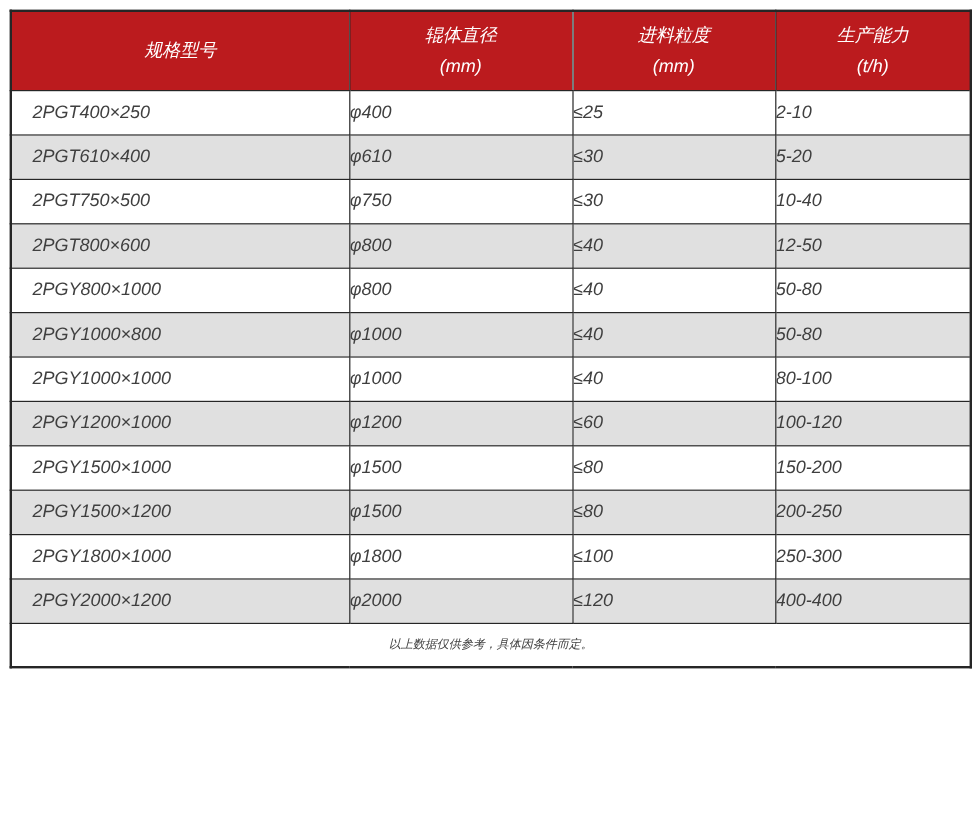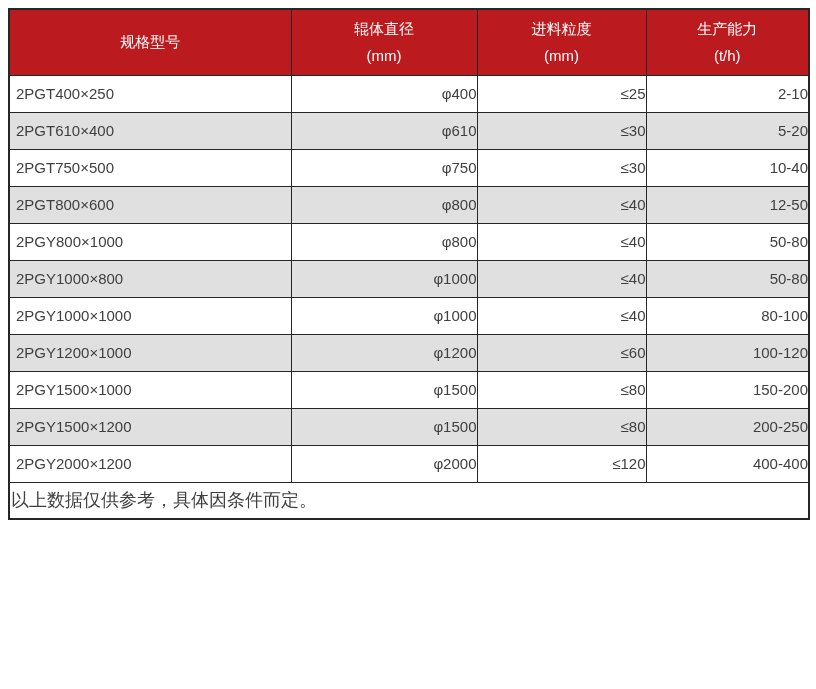--- a/index.html
+++ b/index.html
@@ -15,20 +15,21 @@
     margin: 0;
     padding: 0;
     background: var(--page-bg);
     font-family: "Liberation Sans", "DejaVu Sans", sans-serif;
   }
   .page {
     width: 816px;
     height: 611px;
     background: var(--page-bg);
     overflow: hidden;
+    font-style: italic;
   }
   table.spec-table {
     border-collapse: collapse;
     table-layout: fixed;
     width: 800px;
     margin: 8px 0 0 8px;
     border: 2px solid var(--border-color);
   }
   .spec-table th,
   .spec-table td {
@@ -51,32 +52,33 @@
     align-items: center;
     justify-content: center;
     gap: 8px;
     height: 100%;
   }
   .hdr .unit:empty { display: none; }
   .spec-table tbody td {
     height: 37px;
     font-size: 15px;
     color: var(--body-text);
-    text-align: right;
+    text-align: left;
     padding: 0;
   }
   .spec-table tbody td:first-child {
     text-align: left;
-    padding-left: 6px;
+    padding-left: 17px;
   }
   .spec-table tbody tr:nth-child(even) { background: var(--row-alt-bg); }
   .spec-table tfoot td {
     height: 37px;
-    font-size: 18px;
+    font-size: 10px;
     color: var(--body-text);
+    text-align: center;
     background: #ffffff;
   }
 </style>
 </head>
 <body>
 
 <div class="page">
   <table class="spec-table">
     <colgroup>
       <col style="width:282px">
@@ -167,20 +169,26 @@
           <td>≤80</td>
           <td>150-200</td>
         </tr>
         <tr>
           <td>2PGY1500×1200</td>
           <td>φ1500</td>
           <td>≤80</td>
           <td>200-250</td>
         </tr>
         <tr>
+          <td>2PGY1800×1000</td>
+          <td>φ1800</td>
+          <td>≤100</td>
+          <td>250-300</td>
+        </tr>
+        <tr>
           <td>2PGY2000×1200</td>
           <td>φ2000</td>
           <td>≤120</td>
           <td>400-400</td>
         </tr>
       </tbody>
     <tfoot>
       <tr>
         <td colspan="4">以上数据仅供参考，具体因条件而定。</td>
       </tr>

